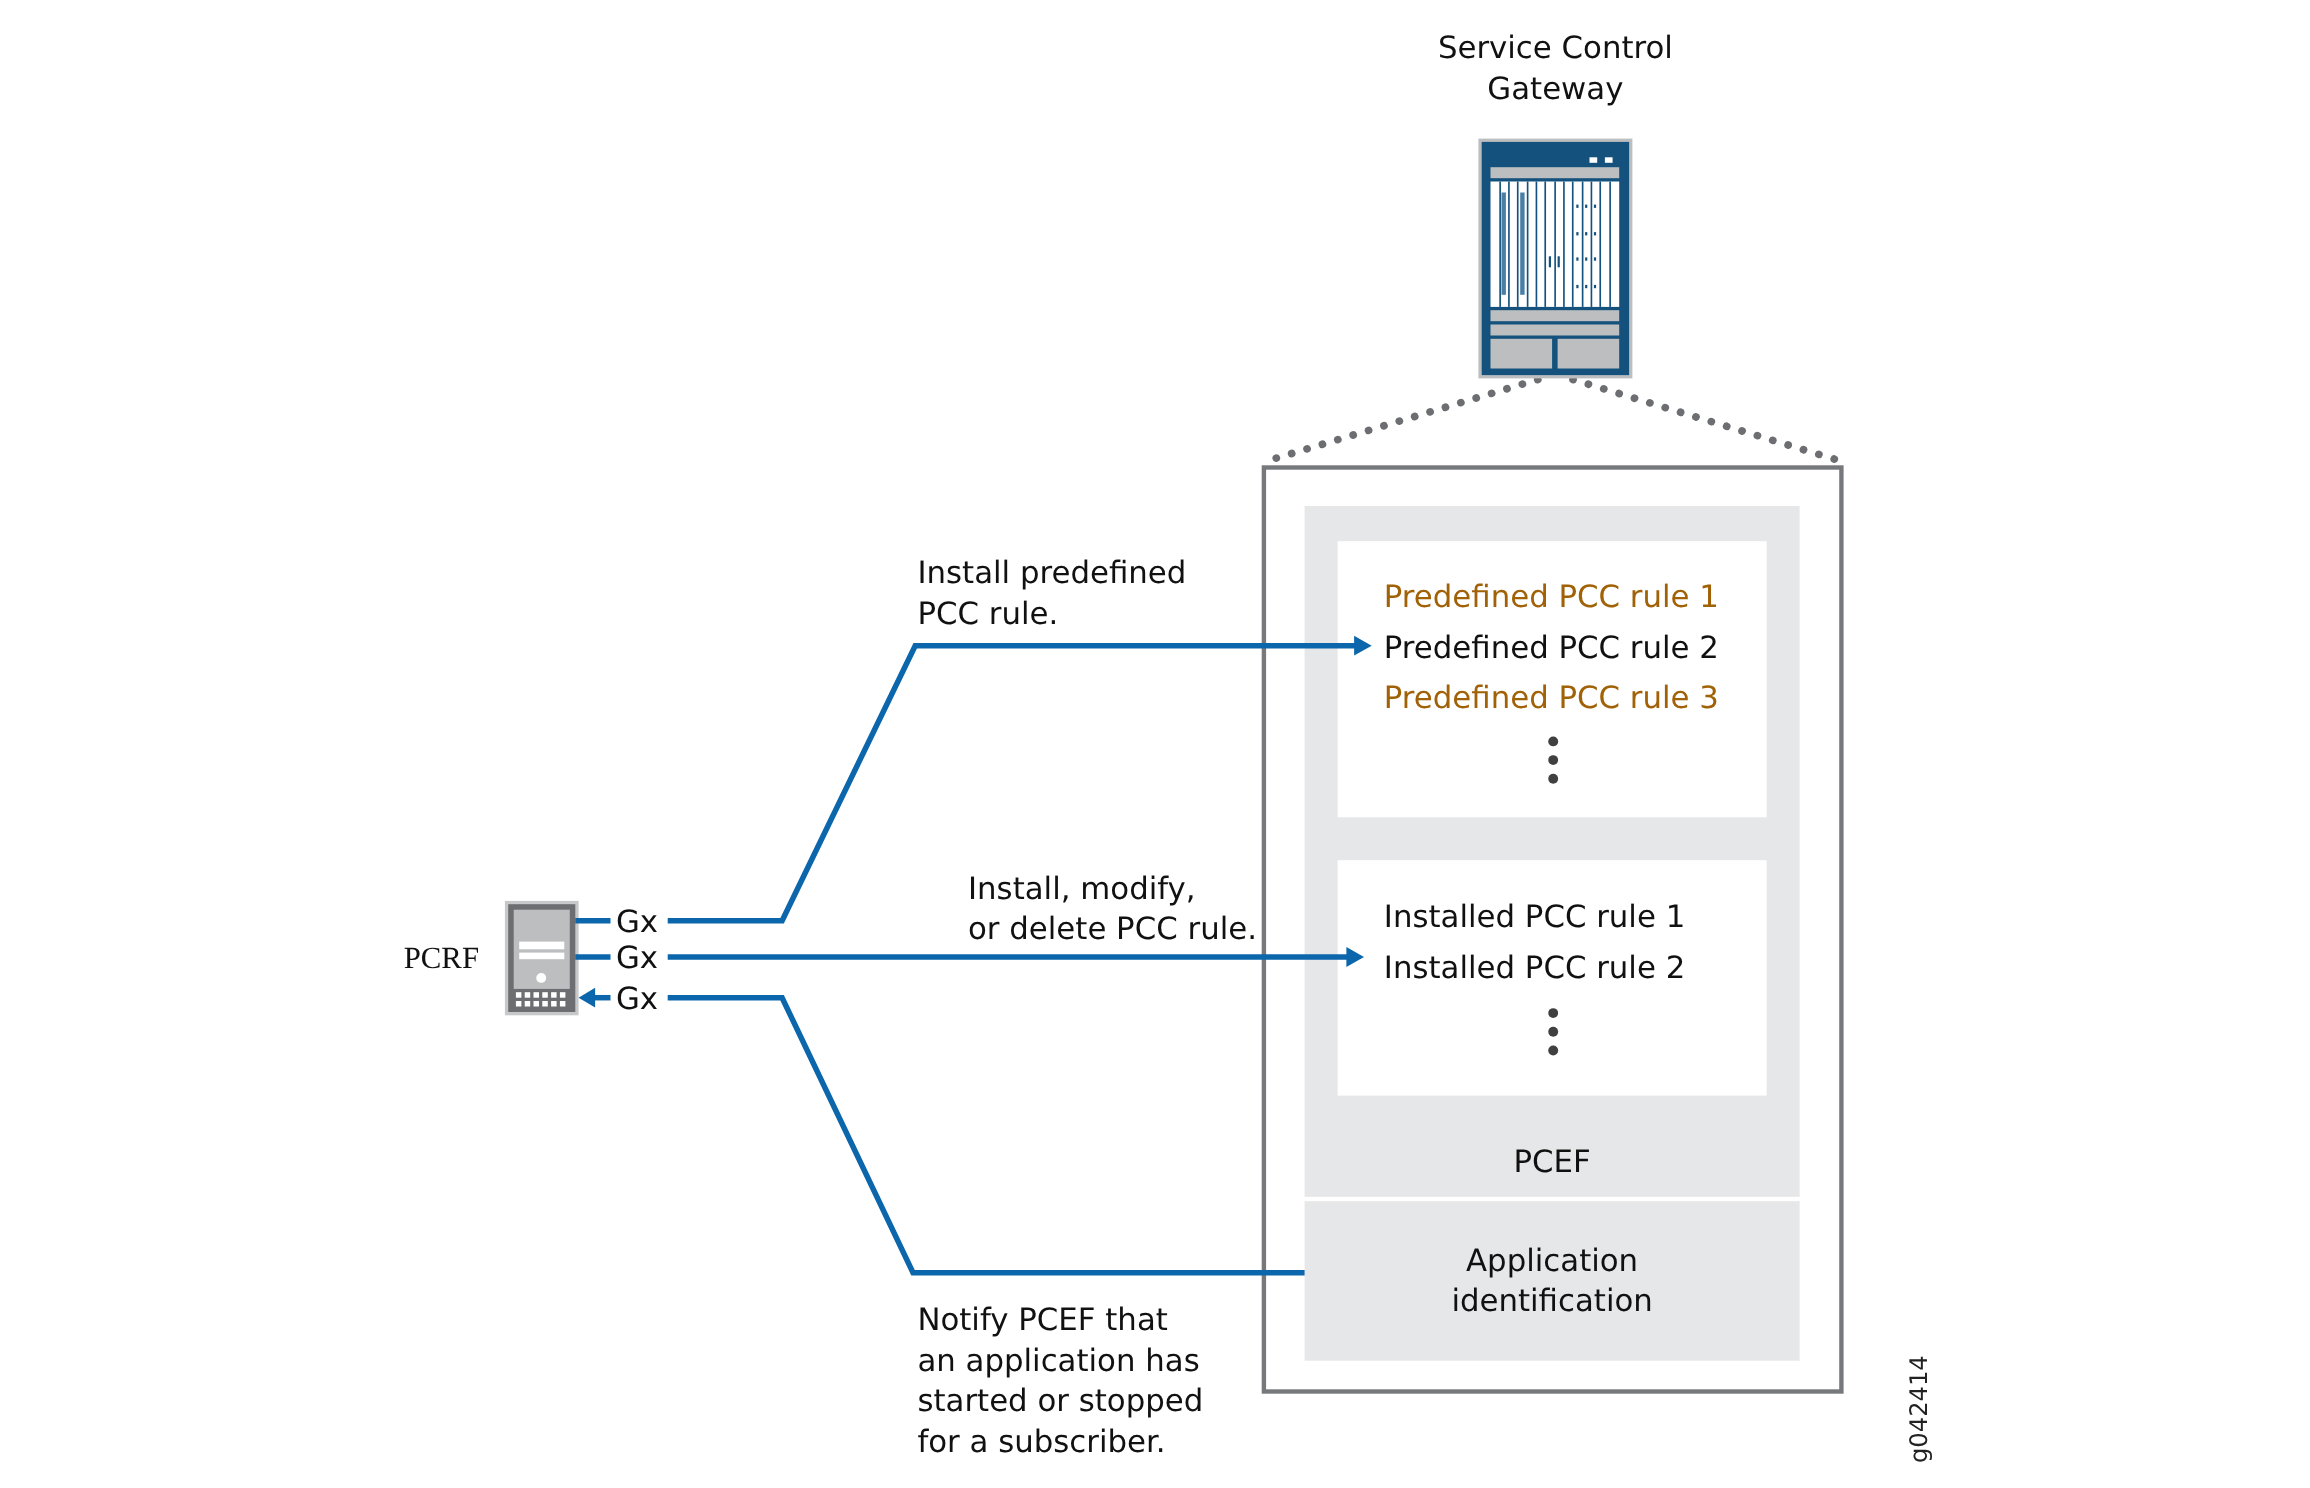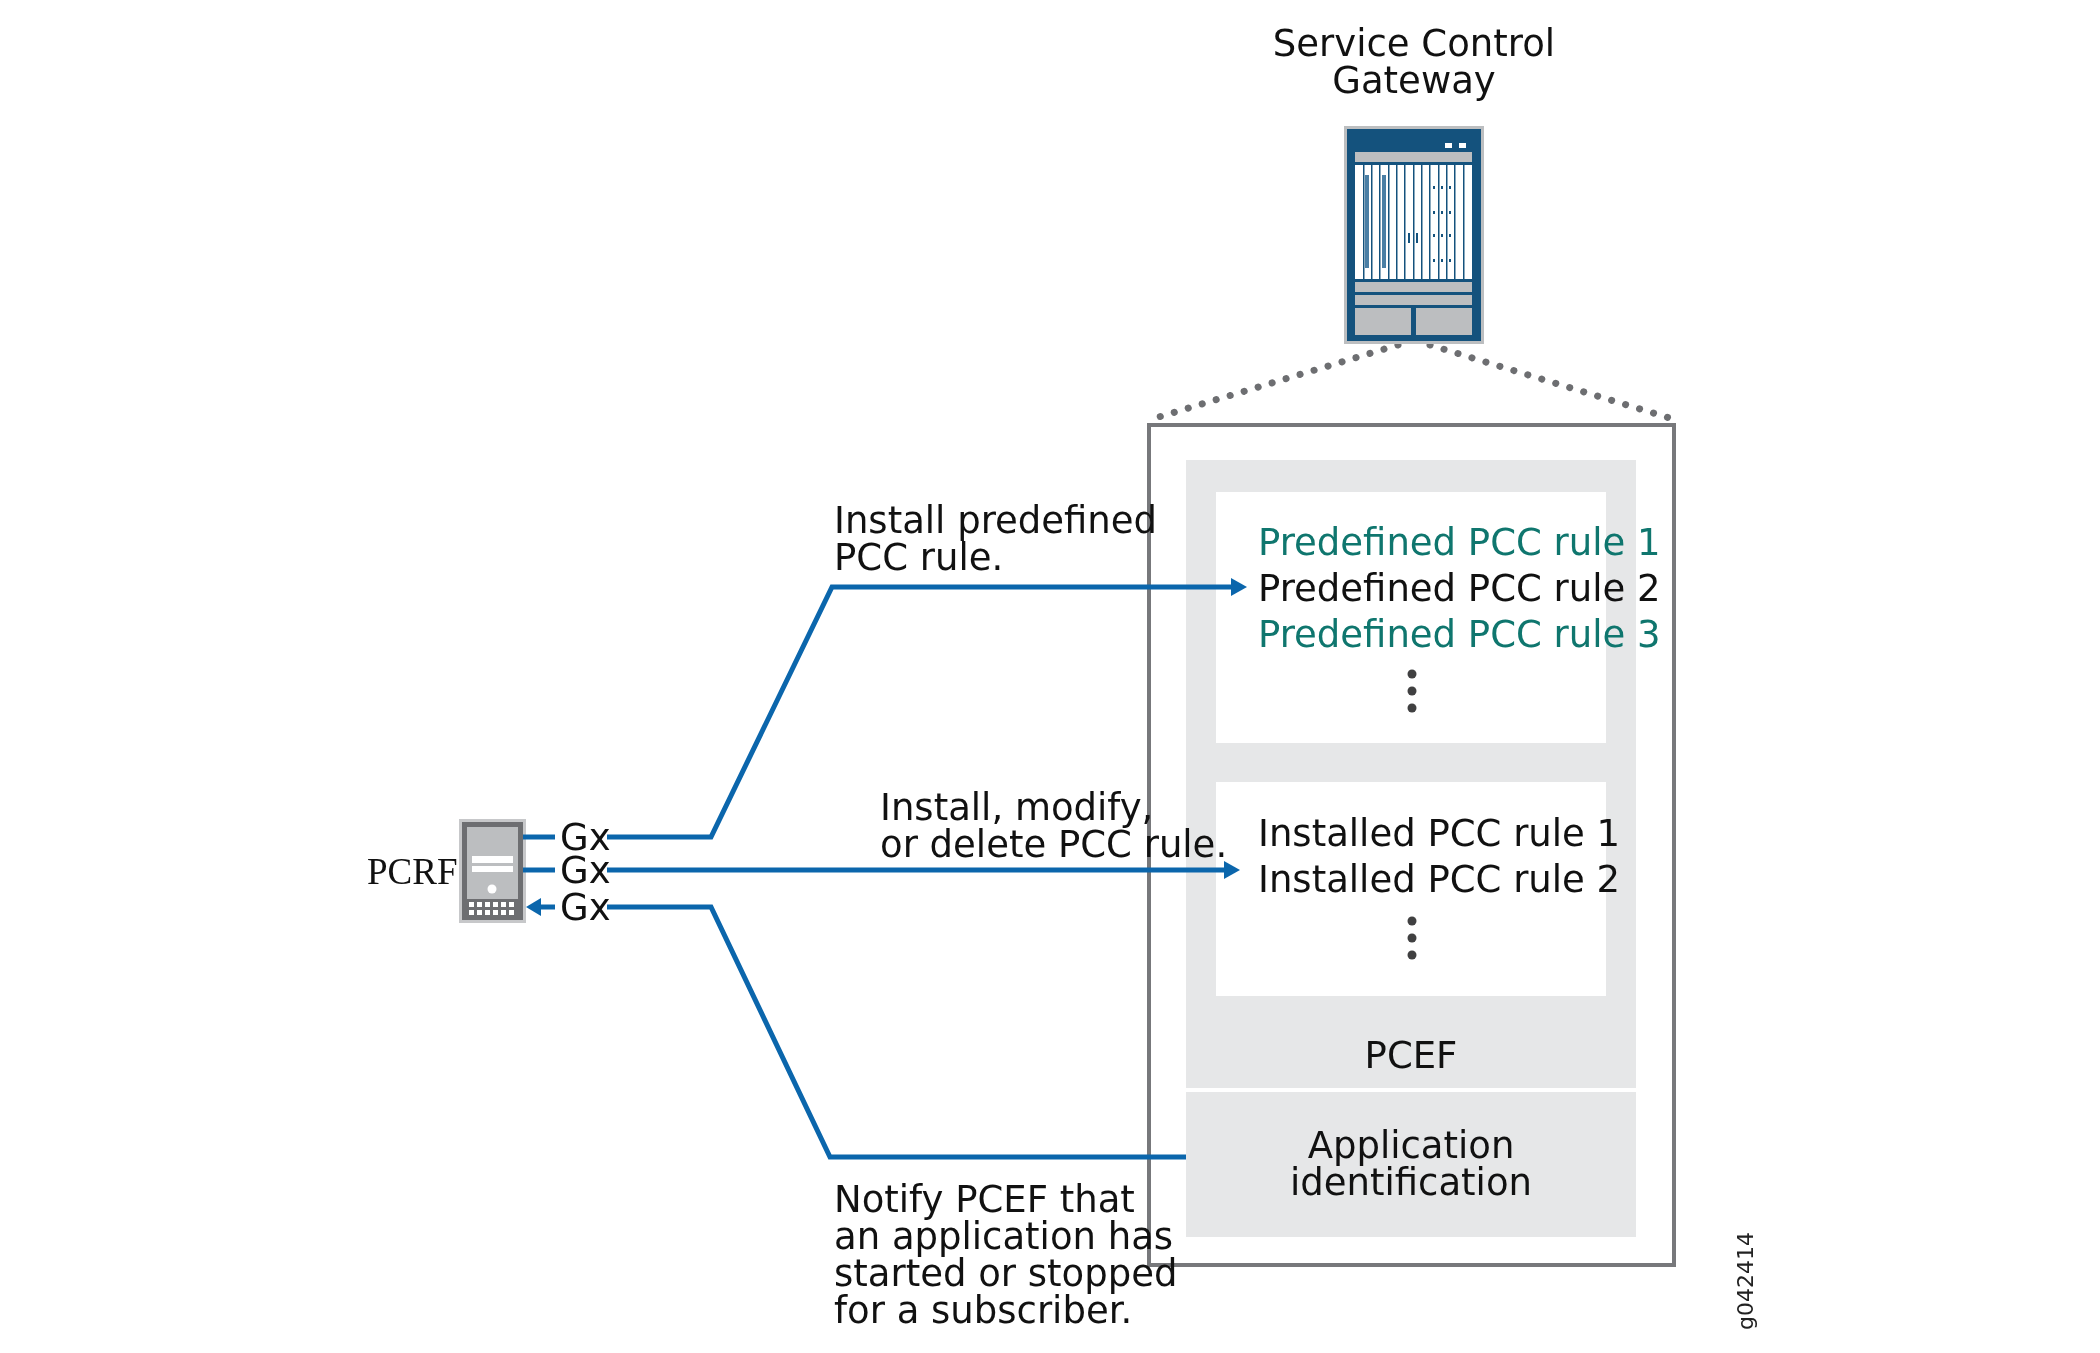--- a/index.html
+++ b/index.html
@@ -1,21 +1,21 @@
 <!DOCTYPE html>
 <html><head>
 <meta charset="utf-8">
 <style>
   html, body { margin:0; padding:0; background:#ffffff; }
   body { width:2100px; height:1353px; position:relative; overflow:hidden;
          font-family:"DejaVu Sans", sans-serif; color:#111; }
   svg.diagram { position:absolute; left:0; top:0; }
-  .t { position:absolute; font-size:37px; line-height:37px; white-space:nowrap; color:#111; }
+  .t { position:absolute; font-size:28px; line-height:37px; white-space:nowrap; color:#111; }
   .center { text-align:center; }
-  .muted { color:#0f766e; }
+  .muted { color:#a16207; }
   .panel { position:absolute; background:#e6e7e8; }
   .inner { position:absolute; background:#ffffff; }
   .outer { position:absolute; border:4px solid #77787b; box-sizing:border-box; background:#fff; }
   .fig-id { position:absolute; font-size:22px; color:#222; transform:rotate(-90deg); transform-origin:left top; white-space:nowrap; }
 </style>
 </head>
 <body>
 
 <div class="outer" style="left:1147px; top:423px; width:529px; height:844px;"></div>
 

